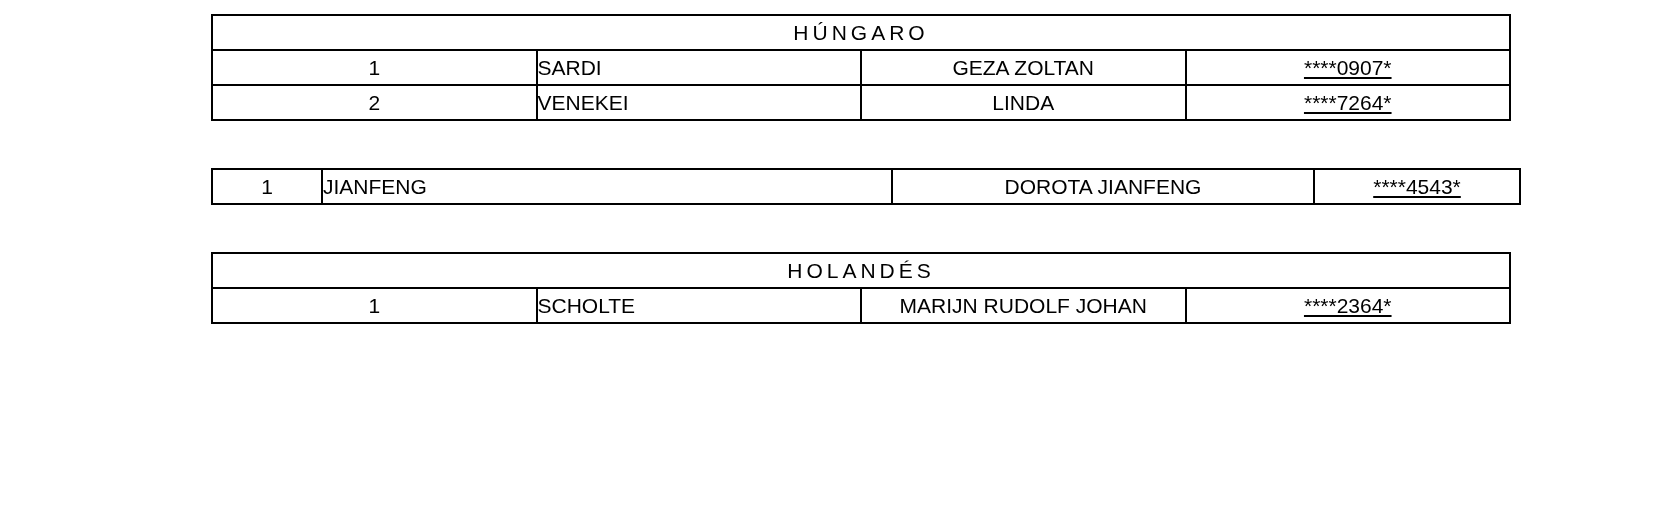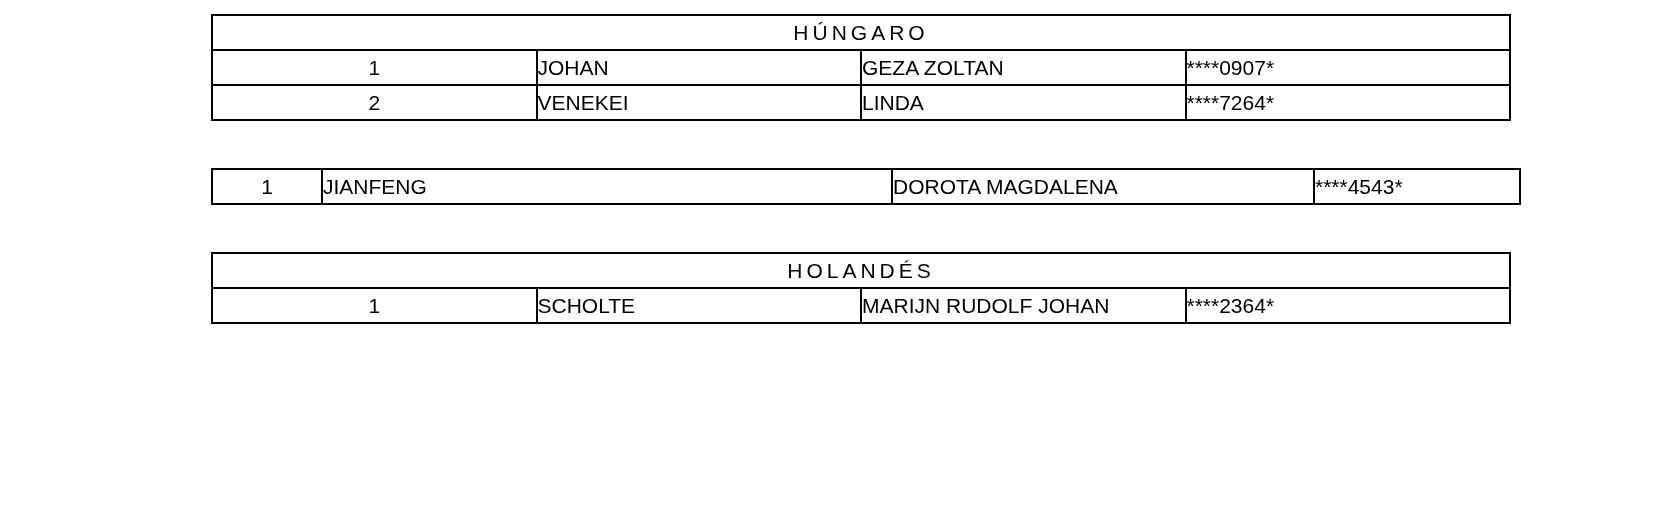--- a/index.html
+++ b/index.html
@@ -57,64 +57,65 @@
     font-size: 21px;
   }
   td.col-surname {
     width: 568px;
     text-align: left;
     padding-left: 11px;
     font-size: 21px;
   }
   td.col-given {
     width: 420px;
-    text-align: left;
+    text-align: center;
     padding-left: 11px;
     font-size: 21px;
   }
   td.col-doc {
     width: 204px;
-    text-align: left;
+    text-align: center;
     font-size: 21px;
+    text-decoration: underline;
   }
 </style>
 </head>
 <body>
 
 <div id="doc">
 
   <div class="nationality-block">
     <table class="nat-table">
       <tbody>
           <tr>
         <th class="nat-header" colspan="4">HÚNGARO</th>
       </tr>
       <tr>
         <td class="col-index">1</td>
-        <td class="col-surname">JOHAN</td>
+        <td class="col-surname">SARDI</td>
         <td class="col-given">GEZA ZOLTAN</td>
         <td class="col-doc">****0907*</td>
       </tr>
       <tr>
         <td class="col-index">2</td>
         <td class="col-surname">VENEKEI</td>
         <td class="col-given">LINDA</td>
         <td class="col-doc">****7264*</td>
       </tr>
     </tbody>
       </table>
   </div>
 
   <div class="nationality-block">
     <table class="nat-table">
       <tbody>
       <tr>
         <td class="col-index">1</td>
         <td class="col-surname">JIANFENG</td>
-        <td class="col-given">DOROTA MAGDALENA</td>
+        <td class="col-given">DOROTA JIANFENG</td>
         <td class="col-doc">****4543*</td>
       </tr>
     </tbody>
       </table>
   </div>
 
   <div class="nationality-block">
     <table class="nat-table">
       <tbody>
           <tr>

